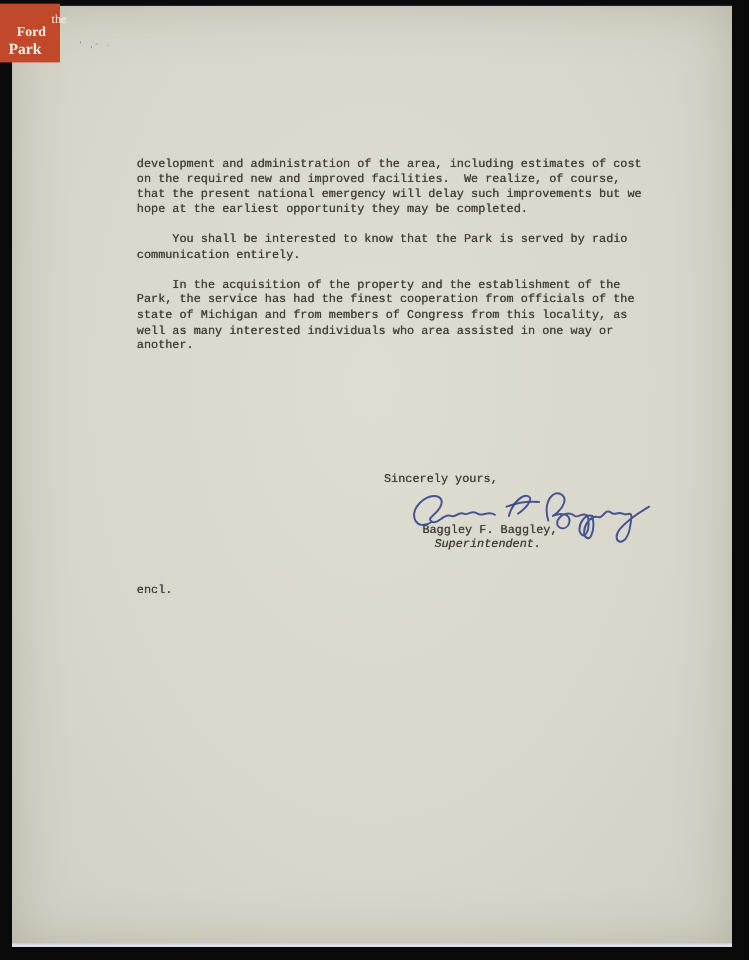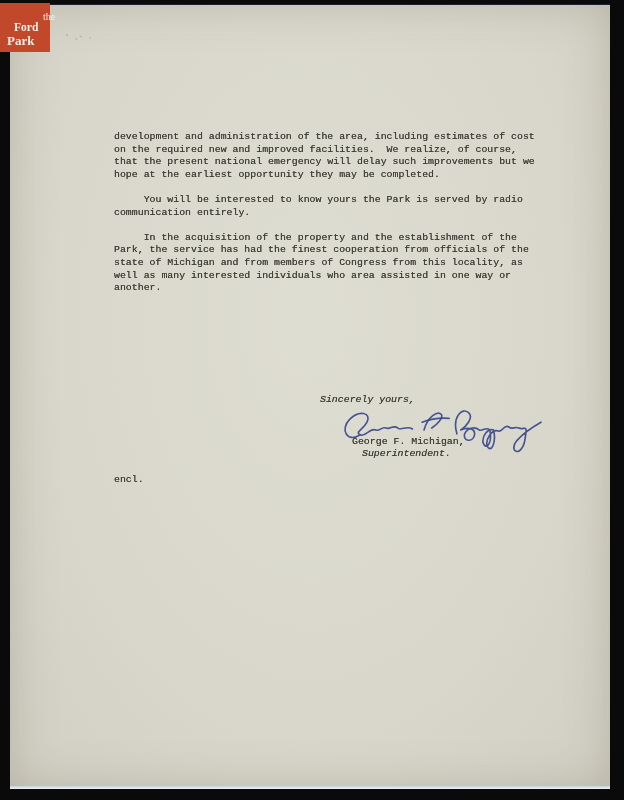--- a/index.html
+++ b/index.html
@@ -61,24 +61,24 @@
     line-height:12.6px;
     text-shadow:0 0 0.6px rgba(63,61,55,0.85);
     white-space:pre-wrap;
   }
   .letter-body{
     position:absolute;
     left:104px; top:126px;
     width:440px;
   }
   .para{margin-bottom:12.6px;}
-  .closing{position:absolute;left:310px;top:389px;font-style:italic;}
+  .closing{position:absolute;left:310px;top:389px;}
   .typed-name{position:absolute;left:342px;top:431px;}
   .typed-title{position:absolute;left:352px;top:443px;font-style:italic;}
-  .enclosure{position:absolute;left:104px;top:469px;text-align:right;}
+  .enclosure{position:absolute;left:104px;top:481px;text-align:right;}
   .signature{
     position:absolute;
     left:322px; top:395px;
     width:215px; height:58px;
     z-index:4;
   }
   .signature path{
     fill:none;
     stroke:var(--sig-ink);
     stroke-width:1.7;
@@ -90,39 +90,39 @@
 </head>
 <body>
 
 <div class="paper">
 
   <div class="letter-body">
     <div class="typed para">development and administration of the area, including estimates of cost
 on the required new and improved facilities.  We realize, of course,
 that the present national emergency will delay such improvements but we
 hope at the earliest opportunity they may be completed.</div>
-    <div class="typed para">     You will be interested to know yours the Park is served by radio
+    <div class="typed para">     You shall be interested to know that the Park is served by radio
 communication entirely.</div>
     <div class="typed para">     In the acquisition of the property and the establishment of the
 Park, the service has had the finest cooperation from officials of the
 state of Michigan and from members of Congress from this locality, as
 well as many interested individuals who area assisted in one way or
 another.</div>
   </div>
 
   <div class="typed closing">Sincerely yours,</div>
 
   <svg class="signature" viewBox="0 0 220 60" aria-label="George F. Baggley signature">
     <path d="M28,36 C14,45 7,30 17,20 C27,10 40,13 35,23 C31,31 22,33 28,36 C33,39 38,28 44,31 C48,33 50,27 55,29 C59,31 62,25 67,29 C71,32 76,26 82,30"></path>
     <path d="M94,31 C98,17 108,11 112,15 C114,18 108,25 102,29"></path>
     <path d="M92,23 C100,20 110,18 120,19"></path>
     <path d="M128,35 C123,18 133,7 140,13 C146,18 137,28 132,31 C139,28 148,29 146,37 C144,44 134,43 136,35 C139,29 146,27 151,31 C154,33 158,27 162,31 C165,45 158,53 155,44 C154,37 160,29 166,31 C169,45 163,56 159,47 C158,40 164,30 171,32 C175,34 177,24 182,28 C185,31 188,27 192,29 C198,32 202,22 198,43 C194,60 181,53 190,42 C197,34 208,27 215,23"></path>
   </svg>
 
-  <div class="typed typed-name">George F. Michigan,</div>
+  <div class="typed typed-name">Baggley F. Baggley,</div>
   <div class="typed typed-title">Superintendent.</div>
   <div class="typed enclosure">encl.</div>
 
   <div class="pencil-note">' ,-  .</div>
 </div>
 
 <div class="logo">
   <span class="the">the</span>
   <span class="henry">Ford</span>
   <span class="ford">Park</span>

